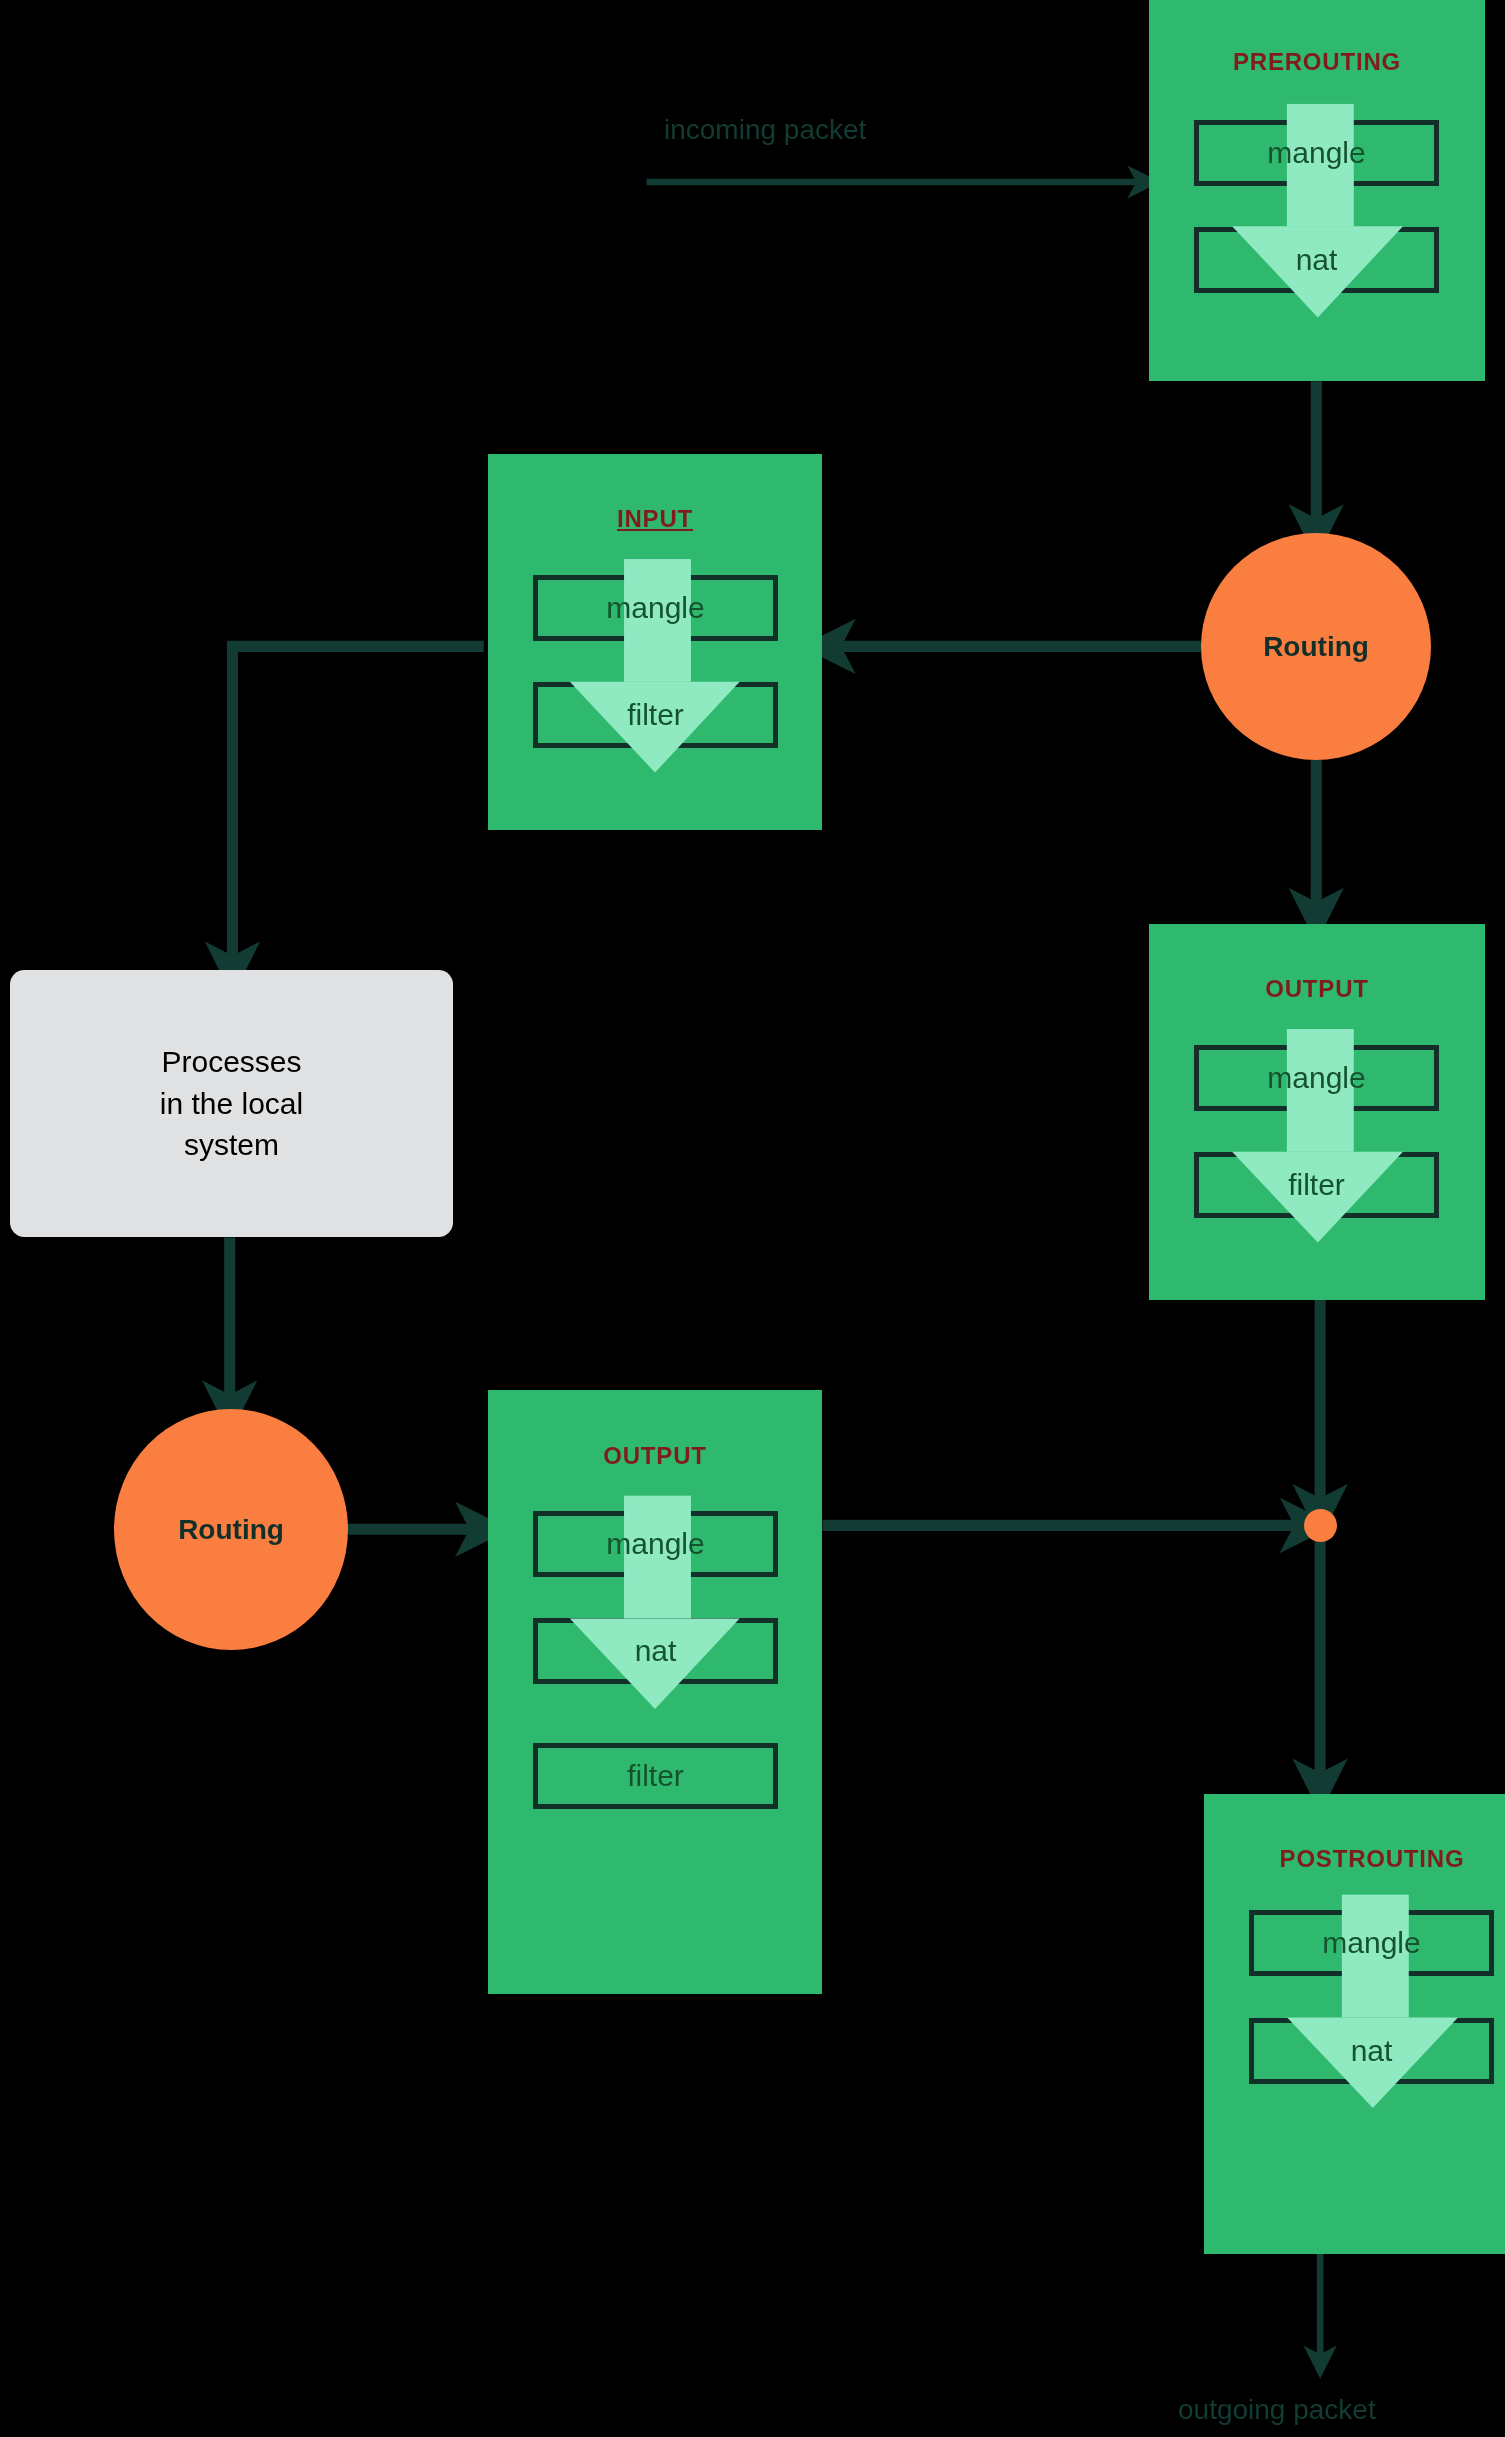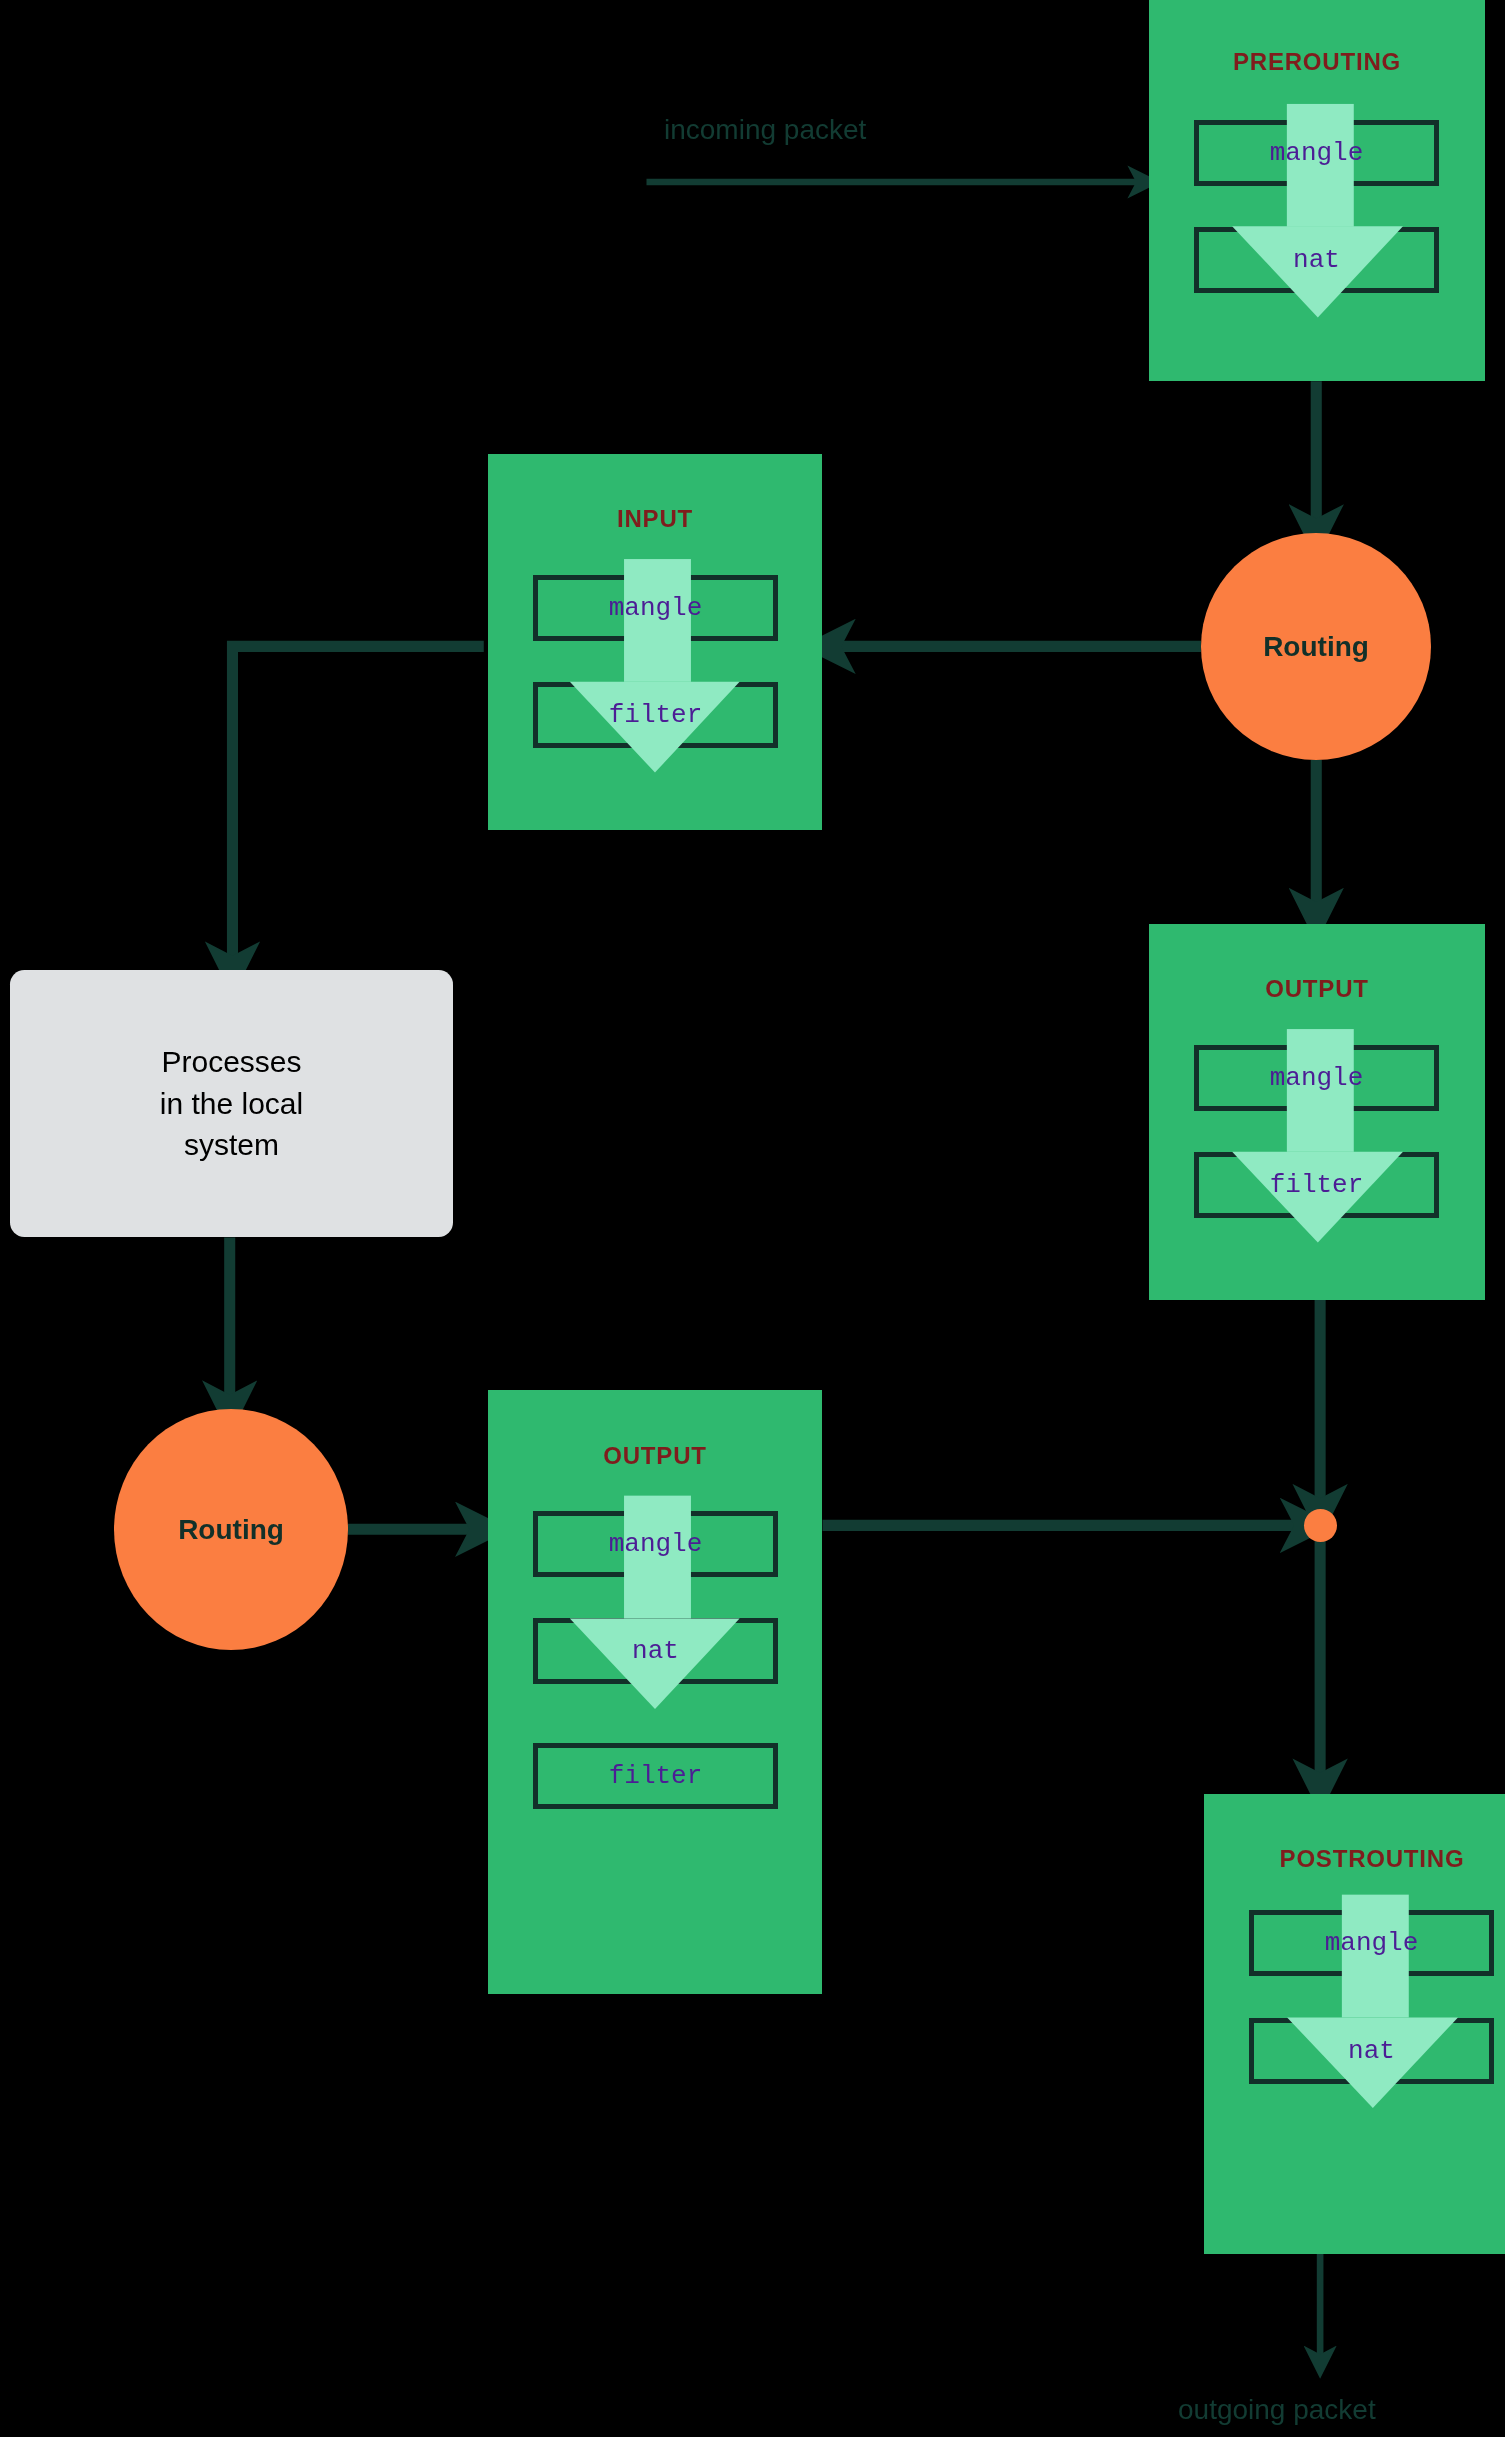--- a/index.html
+++ b/index.html
@@ -7,21 +7,21 @@
        font-family:"Liberation Sans", sans-serif;}
   #stage{position:absolute;left:0;top:0;width:1505px;height:2438px;background:#000;}
   svg.layer{position:absolute;left:0;top:0;width:1505px;height:2438px;}
 
   .chain-box{position:absolute;background:#2FB96F;box-sizing:border-box;}
   .chain-title{position:absolute;left:0;right:0;text-align:center;
       color:#7f1d1d;font-weight:bold;letter-spacing:0.8px;font-size:24px;
       font-family:"Liberation Sans", sans-serif;}
   .table-box{position:absolute;border:5.5px solid #123029;box-sizing:border-box;
       display:flex;align-items:center;justify-content:center;}
-  .table-label{color:#4c1d95;font-size:26px;font-family:Liberation Mono, monospace;
+  .table-label{color:#14532d;font-size:30px;font-family:Liberation Sans, sans-serif;
       position:relative;z-index:6;line-height:1;}
 
   .flowarrow{position:absolute;z-index:2;pointer-events:none;}
 
   .routing{position:absolute;background:#FB7E41;border-radius:50%;
       display:flex;align-items:center;justify-content:center;}
   .routing-label{color:#123029;font-weight:bold;font-size:28px;
       font-family:"Liberation Sans", sans-serif;}
 
   .procbox{position:absolute;background:#DFE1E3;border-radius:14.4px;
@@ -83,21 +83,21 @@
 
     <div class="table-box" style="left:45px;top:125px;width:245px;height:66px;">
       <span class="table-label">mangle</span>
     </div>
     <div class="table-box" style="left:45px;top:232px;width:245px;height:66px;">
       <span class="table-label">nat</span>
     </div>
   </div>
 
   <div class="chain-box" style="left:488px;top:454px;width:334px;height:376px;">
-    <div class="chain-title" style="top:51px;">INPUT</div>
+    <div class="chain-title" style="top:51px;text-decoration:underline;">INPUT</div>
 
     <svg class="flowarrow" style="left:0;top:0;width:334px;height:376px;" viewBox="0 0 604 680" xmlns="http://www.w3.org/2000/svg">
       <rect x="246" y="190" width="121" height="222" fill="#8FEAC2"></rect>
       <polygon points="148,412 455,412 302,576" fill="#8FEAC2"></polygon>
     </svg>
 
     <div class="table-box" style="left:45px;top:121px;width:245px;height:66px;">
       <span class="table-label">mangle</span>
     </div>
     <div class="table-box" style="left:45px;top:228px;width:245px;height:66px;">

